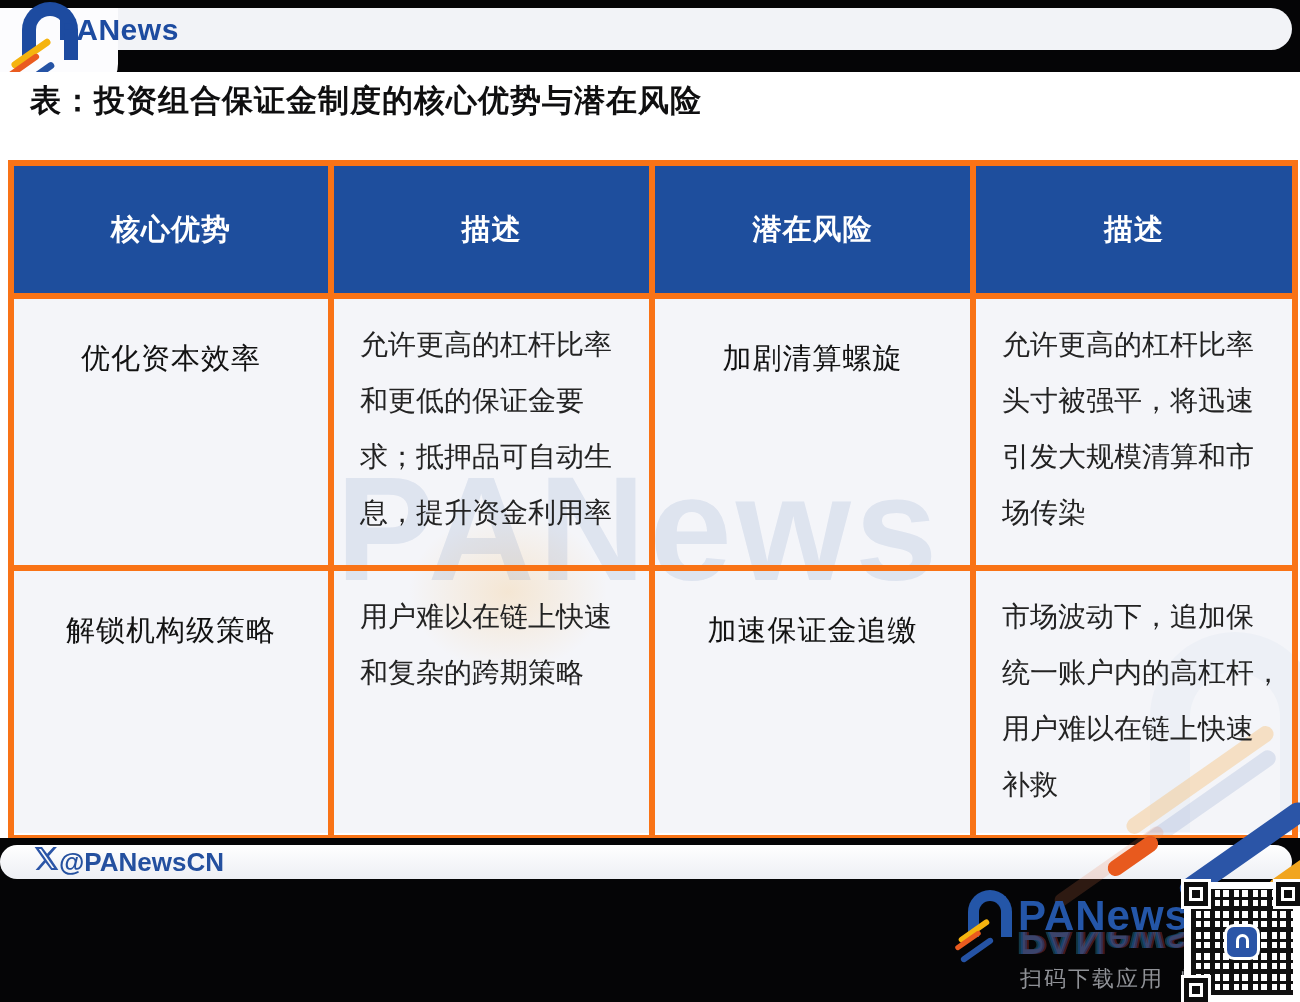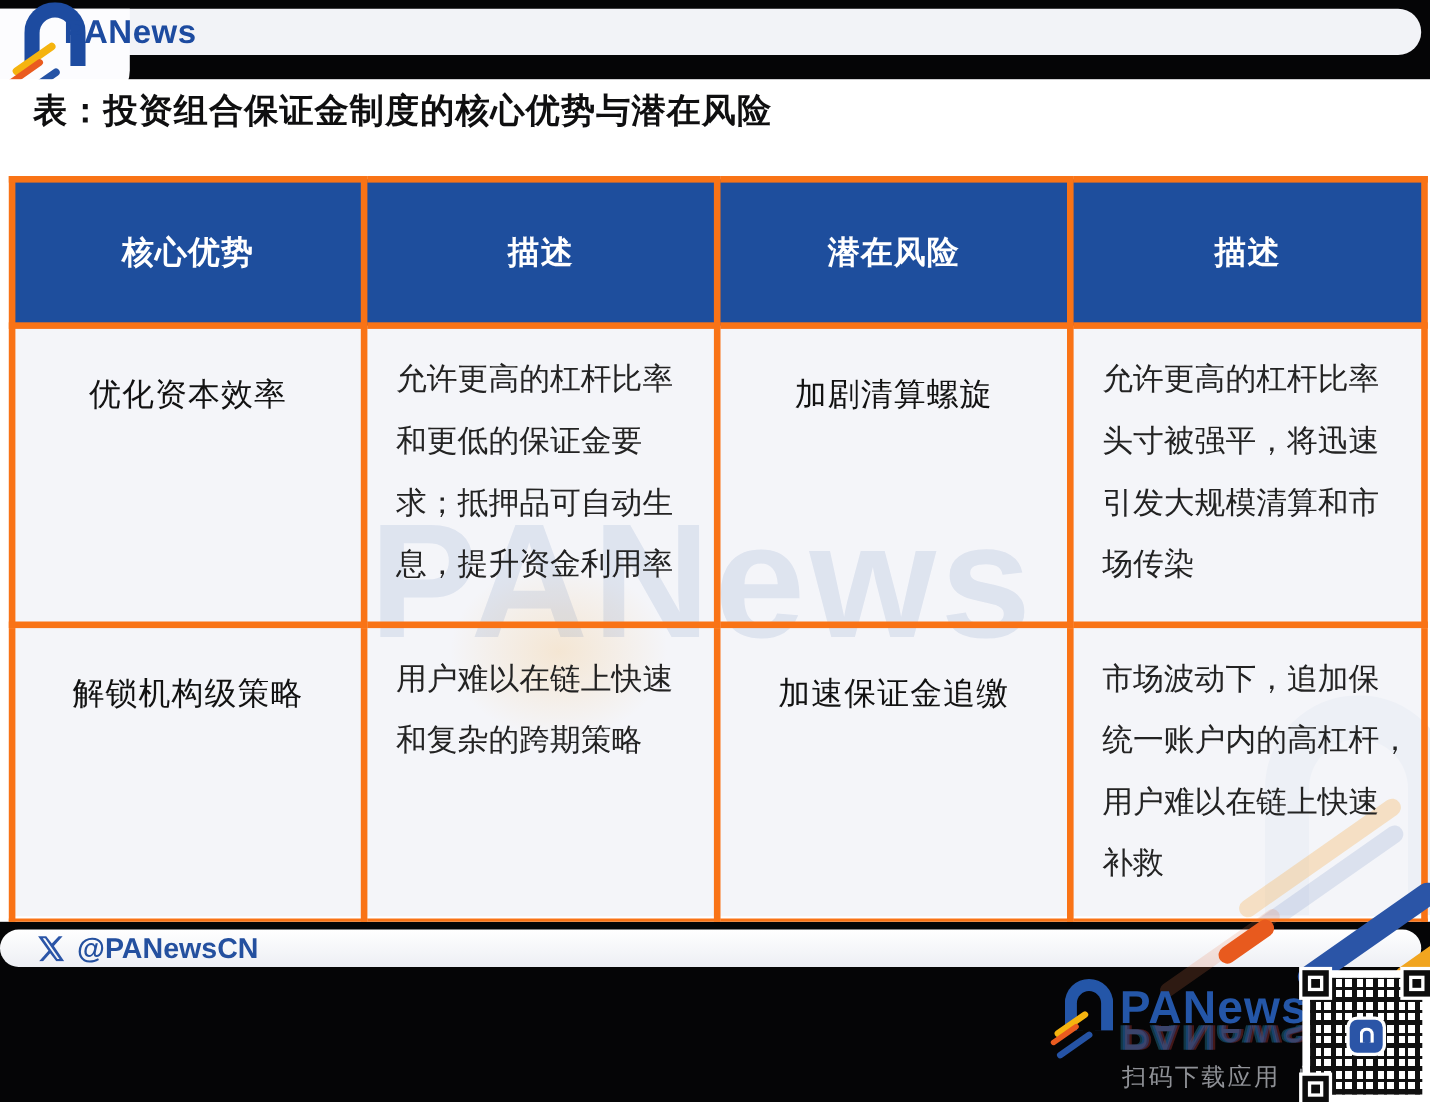--- a/index.html
+++ b/index.html
@@ -51,21 +51,21 @@
   td.lbl{vertical-align:top;padding-top:40px;text-align:center;font-size:29px;font-weight:normal;
          color:#121212;letter-spacing:1px;}
   td.desc{vertical-align:top;padding:18px 10px 0 26px;font-size:28px;color:#232323;
           line-height:56px;white-space:pre-line;}
   tr.r1{height:272px;} tr.r2{height:270px;}
 
   
   .footer-pill{position:absolute;left:0;top:845px;width:1292px;height:34px;
                background:linear-gradient(180deg,#ffffff,#edeff4);border-radius:17px;
                display:flex;align-items:center;padding-left:34px;box-sizing:border-box;}
-  .handle{display:flex;align-items:center;gap:11px;margin-right:30px;}
+  .handle{display:flex;margin-right:30px;}
   .handle-label{font-size:26px;font-weight:bold;color:#24509f;}
   .x-glyph{width:25px;height:23px;display:block;}
 
   
   .stripes-br{position:absolute;left:1040px;top:824px;width:300px;height:74px;pointer-events:none;}
   .sb{position:absolute;border-radius:11px;transform:rotate(-35deg);}
   .sb-pink{left:4px;top:36px;width:130px;height:13px;background:rgba(235,120,80,.18);}
   .sb-red{left:64px;top:24px;width:58px;height:16px;background:#e85a1e;}
   .sb-blue{left:128px;top:16px;width:152px;height:21px;background:#2b55a7;}
   .sb-amber{left:216px;top:16px;width:152px;height:21px;background:#f1a51f;}

